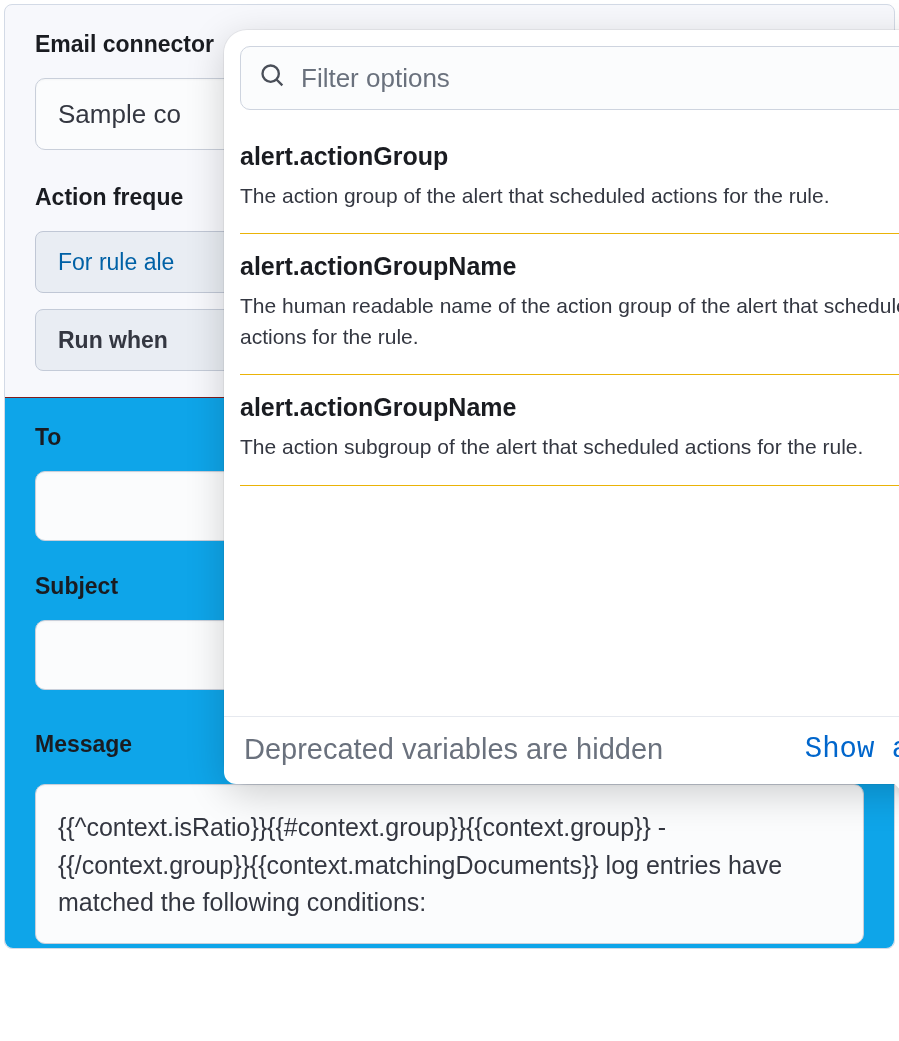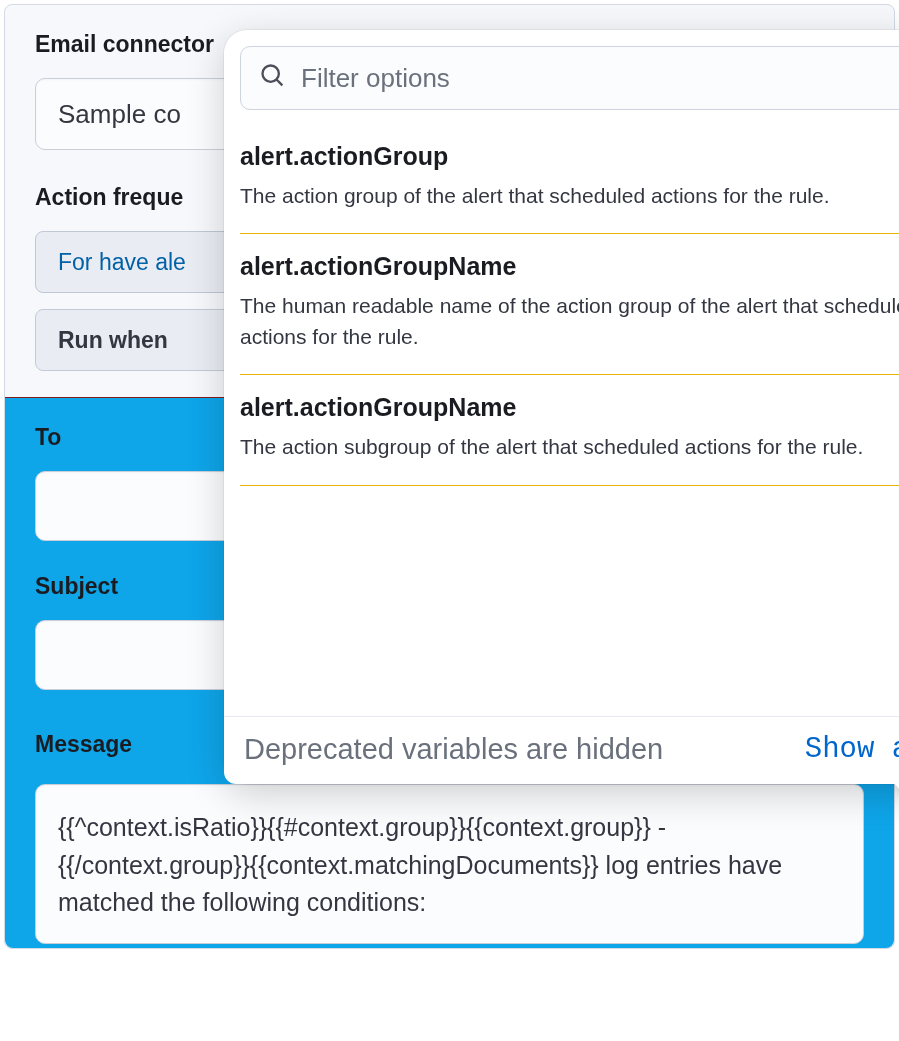--- a/index.html
+++ b/index.html
@@ -225,21 +225,21 @@
   <div class="section-top">
     <div class="field-label">Email connector</div>
     <div class="select-box">
       <span>Sample co</span>
     </div>
 
     <div style="height:34px"></div>
 
     <div class="field-label">Action freque</div>
     <div class="btn primary-text" style="width:100%; margin-bottom:16px;">
-      <span>For have ale</span>
+      <span>For rule ale</span>
     </div>
     <div class="btn bold" style="width:100%;">
       <span>Run when</span>
     </div>
   </div>
 
   <div class="section-bottom">
 
     <div class="form-group">
       <div class="field-label">To</div>

